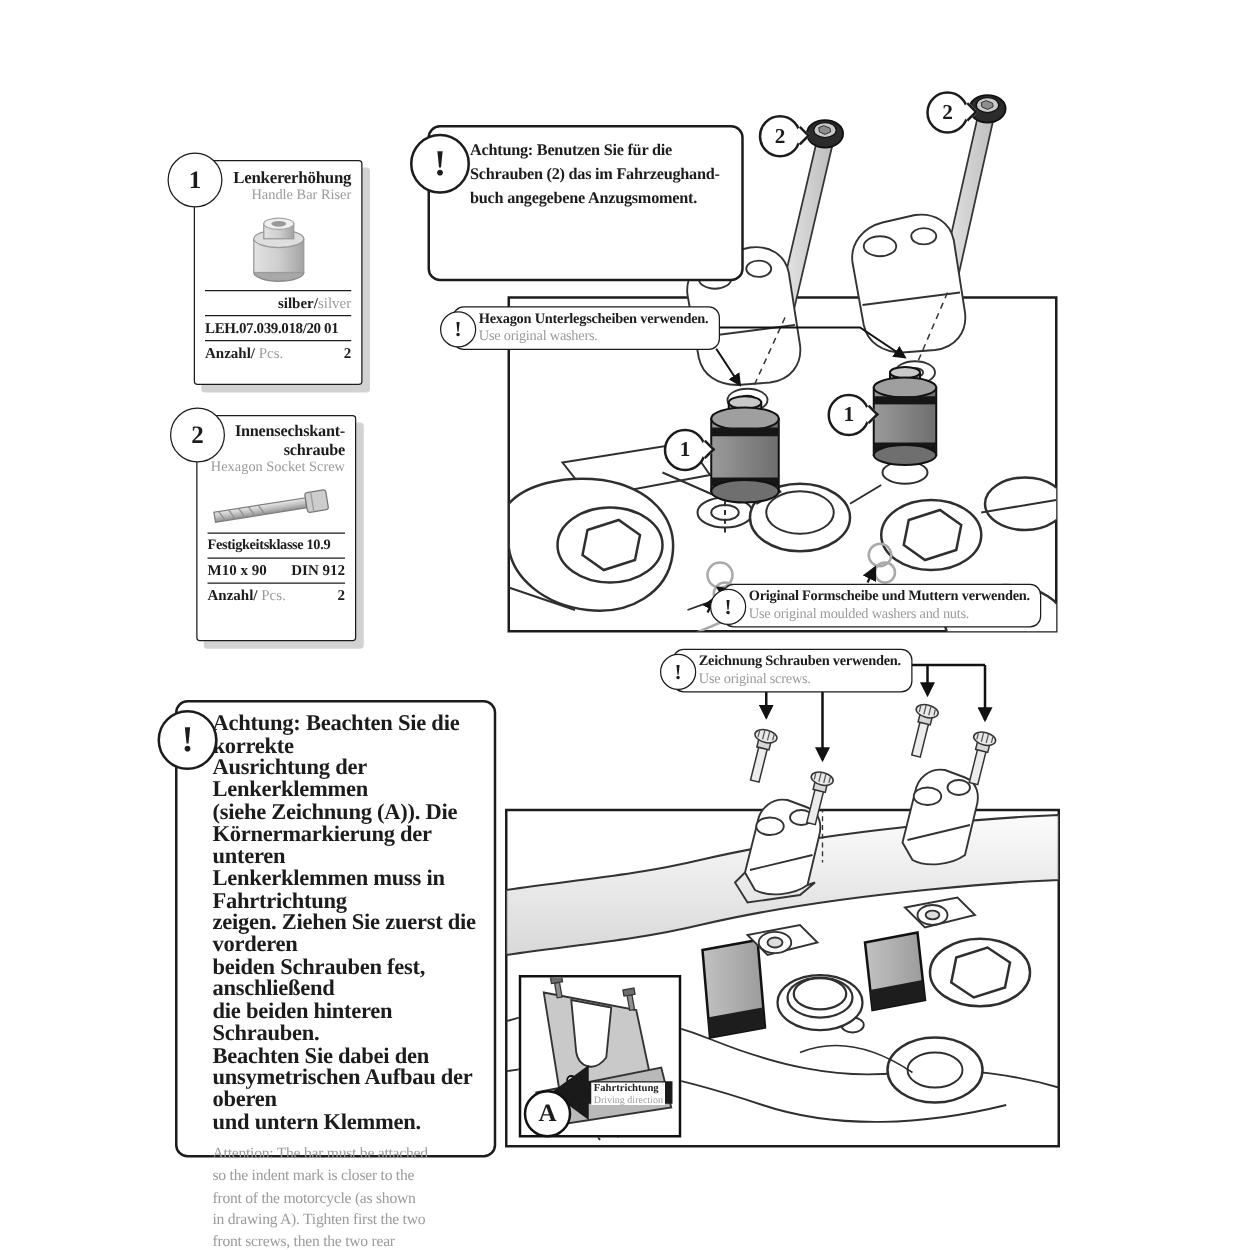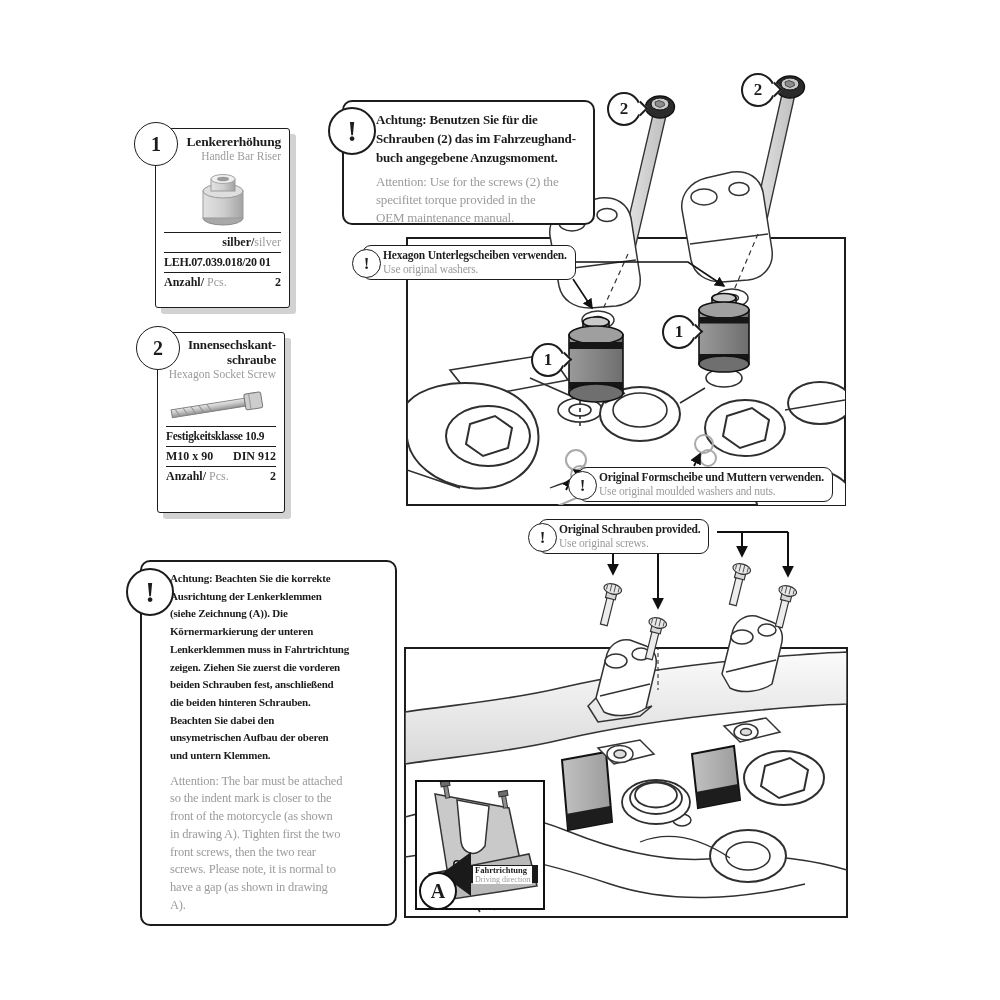--- a/index.html
+++ b/index.html
@@ -364,23 +364,20 @@
   </div>
 </section>
 
 <aside class="warnbox" style="left:342px;top:100px;width:253px;height:125px;padding:8px 8px 8px 32px;">
   <div class="bang" style="left:-16px;top:5px;">
     <span>!</span>
   </div>
   <div class="b preline" style="font-size:13px;line-height:19px;letter-spacing:-0.2px;">Achtung: Benutzen Sie für die
 Schrauben (2) das im Fahrzeughand-
 buch angegebene Anzugsmoment.</div>
-  <div class="muted preline" style="font-size:13px;line-height:18px;margin-top:6px;letter-spacing:-0.2px;">Attention: Use for the screws (2) the
-specifitet torque provided in the
-OEM maintenance manual.</div>
 </aside>
 
 <aside class="callout" style="left:362px;top:245px;">
   <div class="bang-s">
     <span>!</span>
       </div>
   <div class="de">Hexagon Unterlegscheiben verwenden.</div>
   <div class="en muted">Use original washers.</div>
 </aside>
 
@@ -389,29 +386,29 @@
     <span>!</span>
       </div>
   <div class="de">Original Formscheibe und Muttern verwenden.</div>
   <div class="en muted">Use original moulded washers and nuts.</div>
 </aside>
 
 <aside class="callout" style="left:538px;top:519px;">
   <div class="bang-s">
     <span>!</span>
       </div>
-  <div class="de">Original Schrauben provided.</div>
+  <div class="de">Zeichnung Schrauben verwenden.</div>
   <div class="en muted">Use original screws.</div>
 </aside>
 
 <aside class="warnbox" style="left:140px;top:560px;width:257px;height:366px;padding:8px 6px 6px 28px;">
   <div class="bang" style="left:-16px;top:6px;">
     <span>!</span>
   </div>
-  <div class="b preline" style="font-size:11px;line-height:17.7px;letter-spacing:-0.2px;">Achtung: Beachten Sie die korrekte
+  <div class="b preline" style="font-size:18px;line-height:17.7px;letter-spacing:-0.2px;">Achtung: Beachten Sie die korrekte
 Ausrichtung der Lenkerklemmen
 (siehe Zeichnung (A)). Die
 Körnermarkierung der unteren
 Lenkerklemmen muss in Fahrtrichtung
 zeigen. Ziehen Sie zuerst die vorderen
 beiden Schrauben fest, anschließend
 die beiden hinteren Schrauben.
 Beachten Sie dabei den
 unsymetrischen Aufbau der oberen
 und untern Klemmen.</div>

